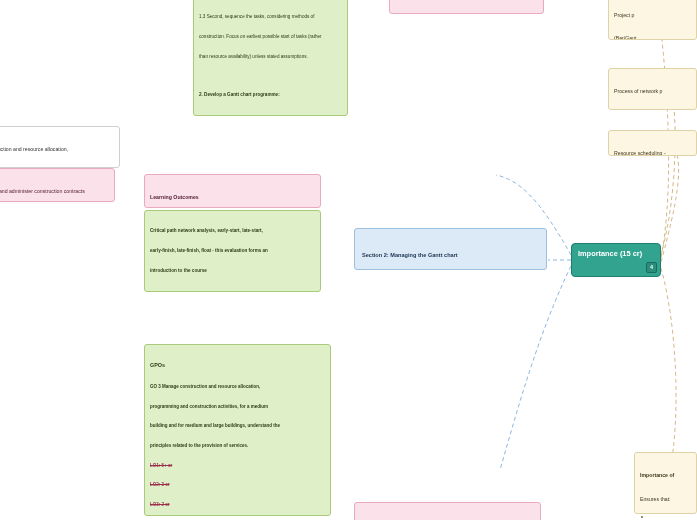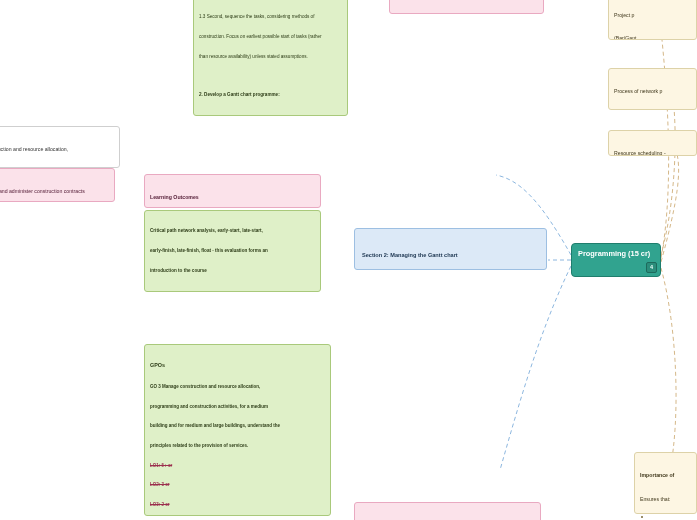--- a/index.html
+++ b/index.html
@@ -212,21 +212,21 @@
   </div>
 
   <div class="node n-blue" style="left:354px; top:228px; width:193px; height:42px; font-size:5.6px; padding:6px 7px;">
     <span class="line ttl">Section 2: Managing the Gantt chart</span>
     
     
     
   </div>
 
   <div class="prog">
-    <span class="line">Programming</span>
+    <span class="line">Importance</span>
     <span class="line">(15 cr)</span>
     <span class="prog-badge">4</span>
   </div>
 
   <div class="node n-green" style="left:144px; top:344px; width:187px; height:172px; font-size:4.5px;">
     <span class="smalltitle" style="font-size:5.4px">GPOs</span>
     <span class="line ttl">GO 3 Manage construction and resource allocation,</span>
     <span class="line ttl">programming and construction activities, for a medium</span>
     <span class="line ttl">building and for medium and large buildings, understand the</span>
     <span class="line ttl">principles related to the provision of services.</span>

